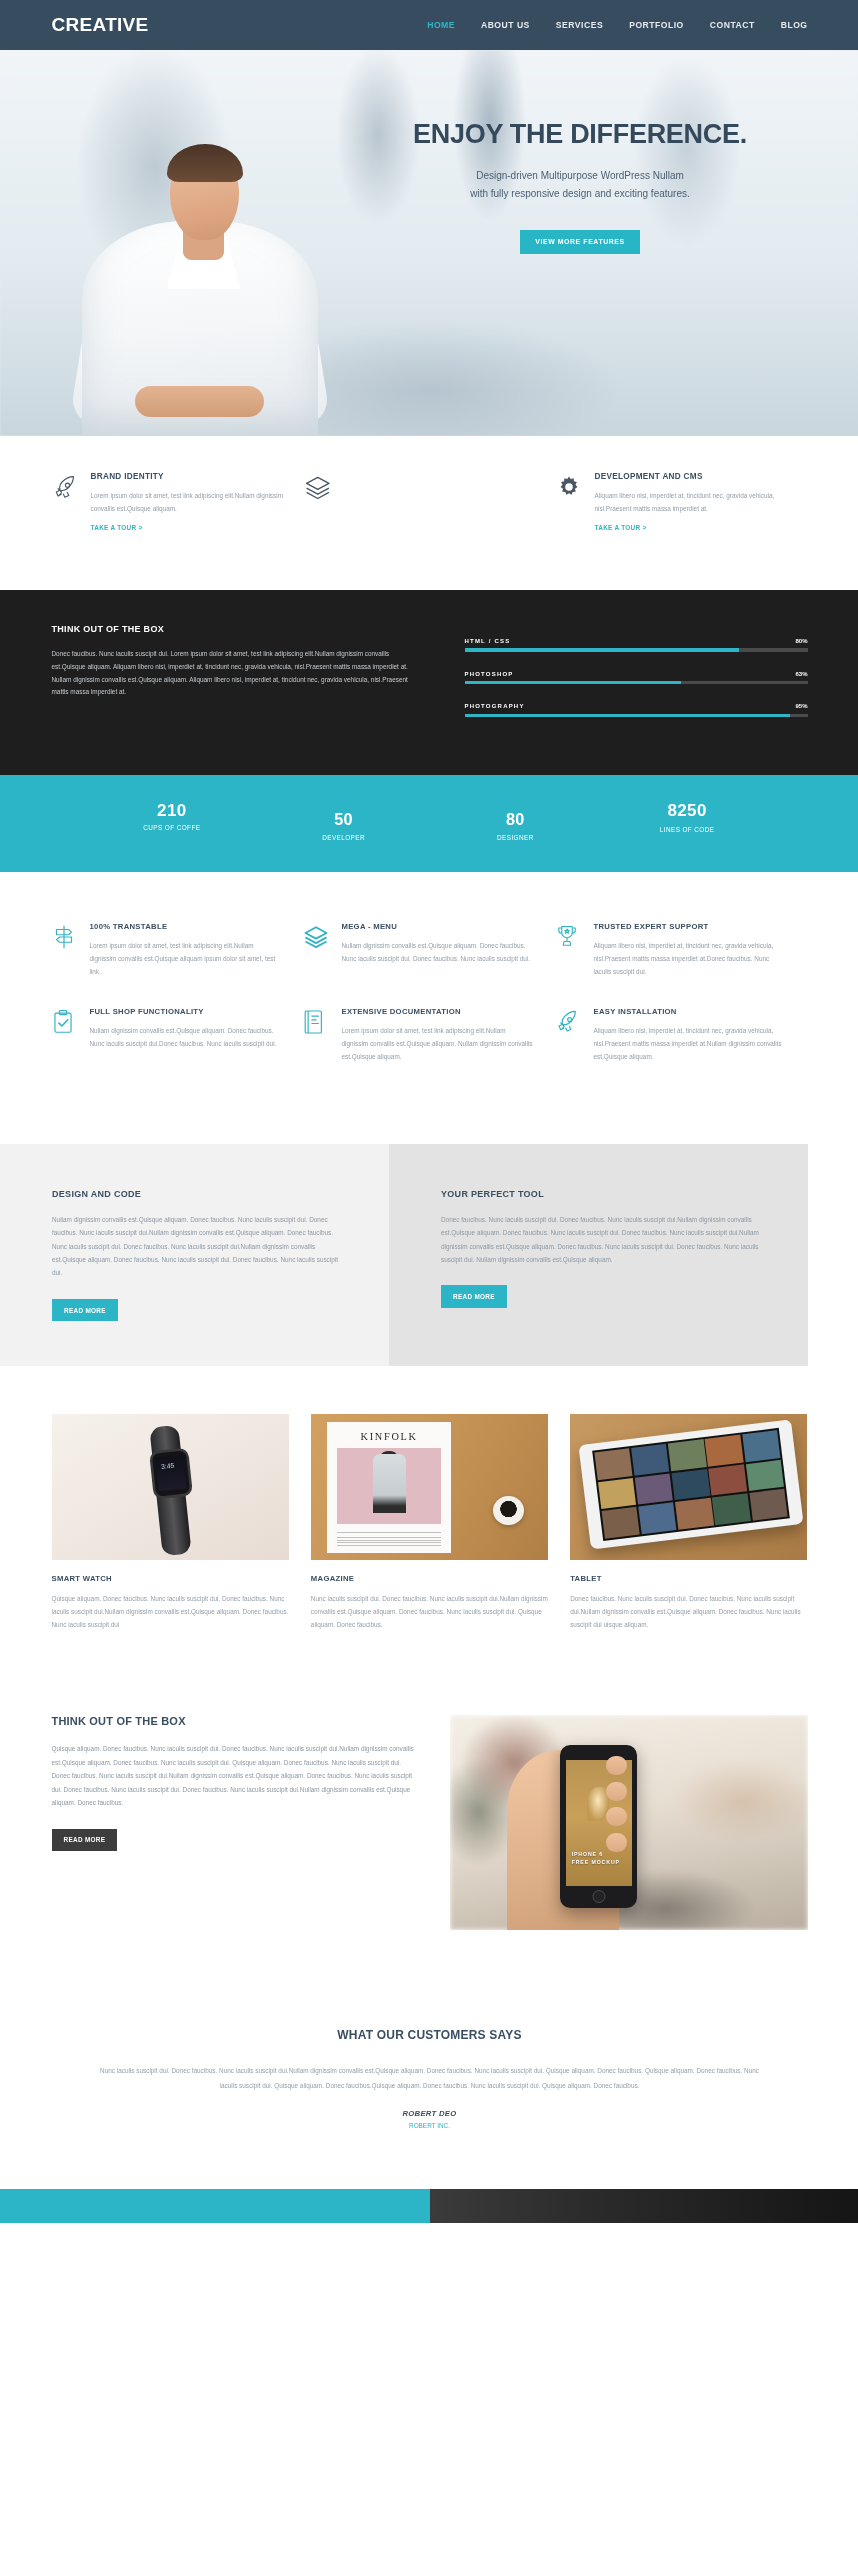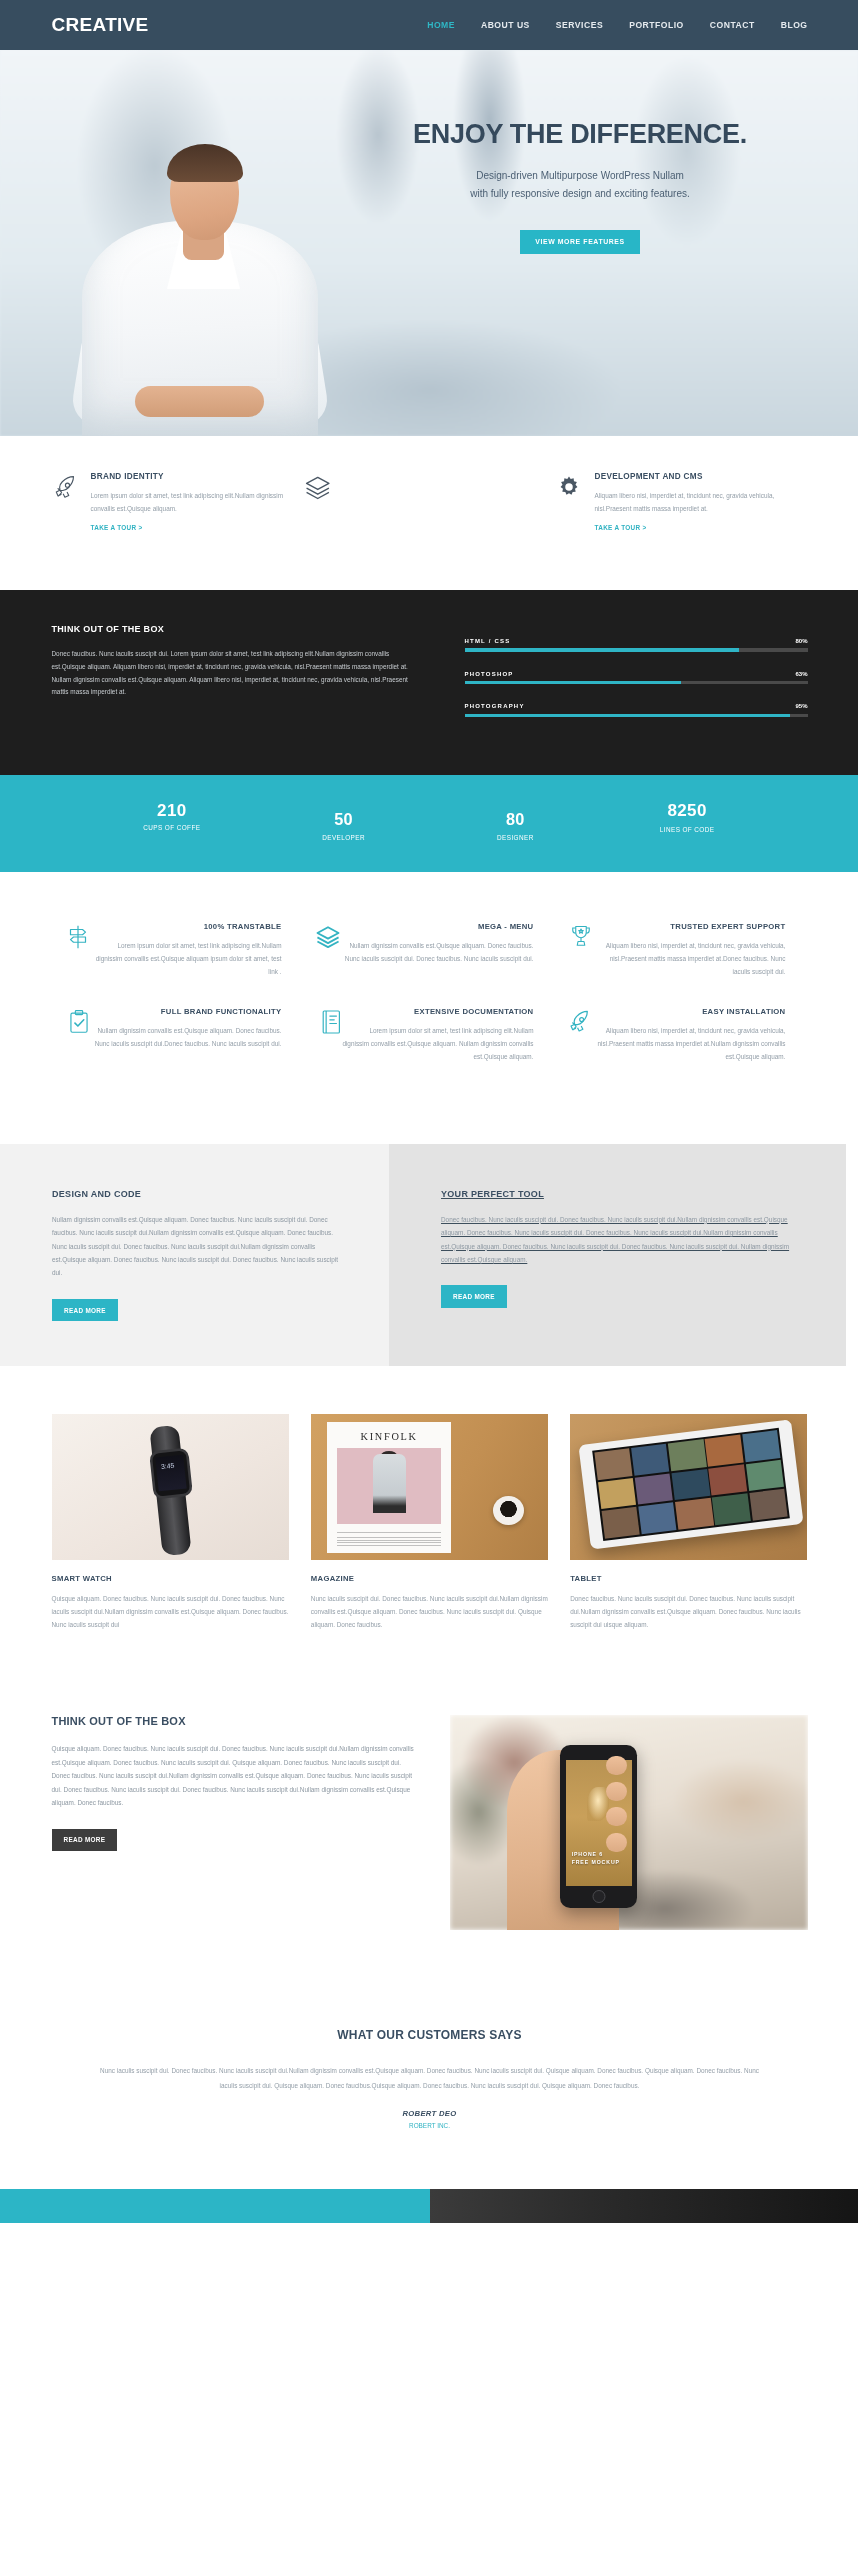--- a/index.html
+++ b/index.html
@@ -191,34 +191,34 @@
   .counter { flex: 1; text-align: center; color: #ffffff; }
   .counter-num { font-size: 17px; font-weight: bold; letter-spacing: 0.4px; }
   .counter-lbl { margin-top: 5.2px; font-size: 6.4px; letter-spacing: 0.4px; }
   .counter:nth-child(1) .counter-lbl { margin-top: 3.4px; }
   .counter:nth-child(2), .counter:nth-child(3) { padding-top: 8.6px; }
   .counter:nth-child(2) .counter-num, .counter:nth-child(3) .counter-num { font-size: 16.3px; }
 
   
   .features { padding: 50px 0 52px; background: #fff; }
   .feat-grid { width: 756px; margin: 0 auto; display: flex; flex-wrap: wrap; }
-  .feat { width: 33.333%; display: flex; padding-right: 22px; margin-bottom: 29px; text-align: right; }
+  .feat { width: 33.333%; display: flex; padding-right: 22px; margin-bottom: 29px; }
   .feat-ico { width: 38px; flex: 0 0 38px; color: #33b3c2; padding-top: 1.7px; }
   .feat-body { flex: 1; }
   .feat-title {
     font-size: 7.7px; font-weight: bold; color: #3a4e62;
     letter-spacing: 0.3px; margin-bottom: 7.7px;
   }
   .feat-text { font-size: 6.4px; color: #939ea8; line-height: 2.05; }
 
   
   .panels { display: flex; width: 859px; }
   .panel { padding: 45px 41px 45px 52px; }
   .panel.left { width: 389px; background: #f2f2f2; }
-  .panel.right { width: 457px; background: #e3e3e3; text-decoration: underline; }
+  .panel.right { width: 419px; background: #e3e3e3; }
   .panel-title {
     font-size: 9px; font-weight: bold; color: #3a4e62;
     letter-spacing: 0.3px; margin-bottom: 13.7px;
   }
   .panel-text { font-size: 6.4px; color: #8d98a2; line-height: 2.1; }
   .btn-read {
     display: inline-block; margin-top: 19px;
     background: #2cb5c6; color: #ffffff;
     font-size: 6.4px; font-weight: bold; letter-spacing: 0.3px;
     padding: 7.7px 12px; border: none; cursor: pointer; font-family: inherit;
@@ -580,21 +580,21 @@
 
       <div class="feat">
         <div class="feat-ico">
           <svg width="22" height="26" viewBox="0 0 30 34" fill="none" stroke="#33b3c2" stroke-width="1.6">
             <rect x="4" y="5" width="22" height="26" rx="2"></rect>
             <rect x="10" y="1.5" width="10" height="5.5" rx="1.2"></rect>
             <path d="M9.5 18.5l4 4 8-8.5" stroke-width="2.2" stroke-linecap="round" stroke-linejoin="round"></path>
           </svg>
         </div>
         <div class="feat-body">
-          <div class="feat-title">FULL BRAND FUNCTIONALITY</div>
+          <div class="feat-title">FULL SHOP FUNCTIONALITY</div>
           <div class="feat-text">Nullam dignissim convallis est.Quisque aliquam. Donec faucibus. Nunc iaculis suscipit dui.Donec faucibus. Nunc iaculis suscipit dui.</div>
         </div>
       </div>
 
       <div class="feat">
         <div class="feat-ico">
           <svg width="20.6" height="26" viewBox="0 0 28 34" fill="none" stroke="#33b3c2" stroke-width="1.6">
             <rect x="3" y="2" width="22" height="30" rx="1.5"></rect>
             <path d="M7 2v30"></path>
             <path d="M12 9h9M12 14h6M12 19h9" stroke-linecap="round"></path>

